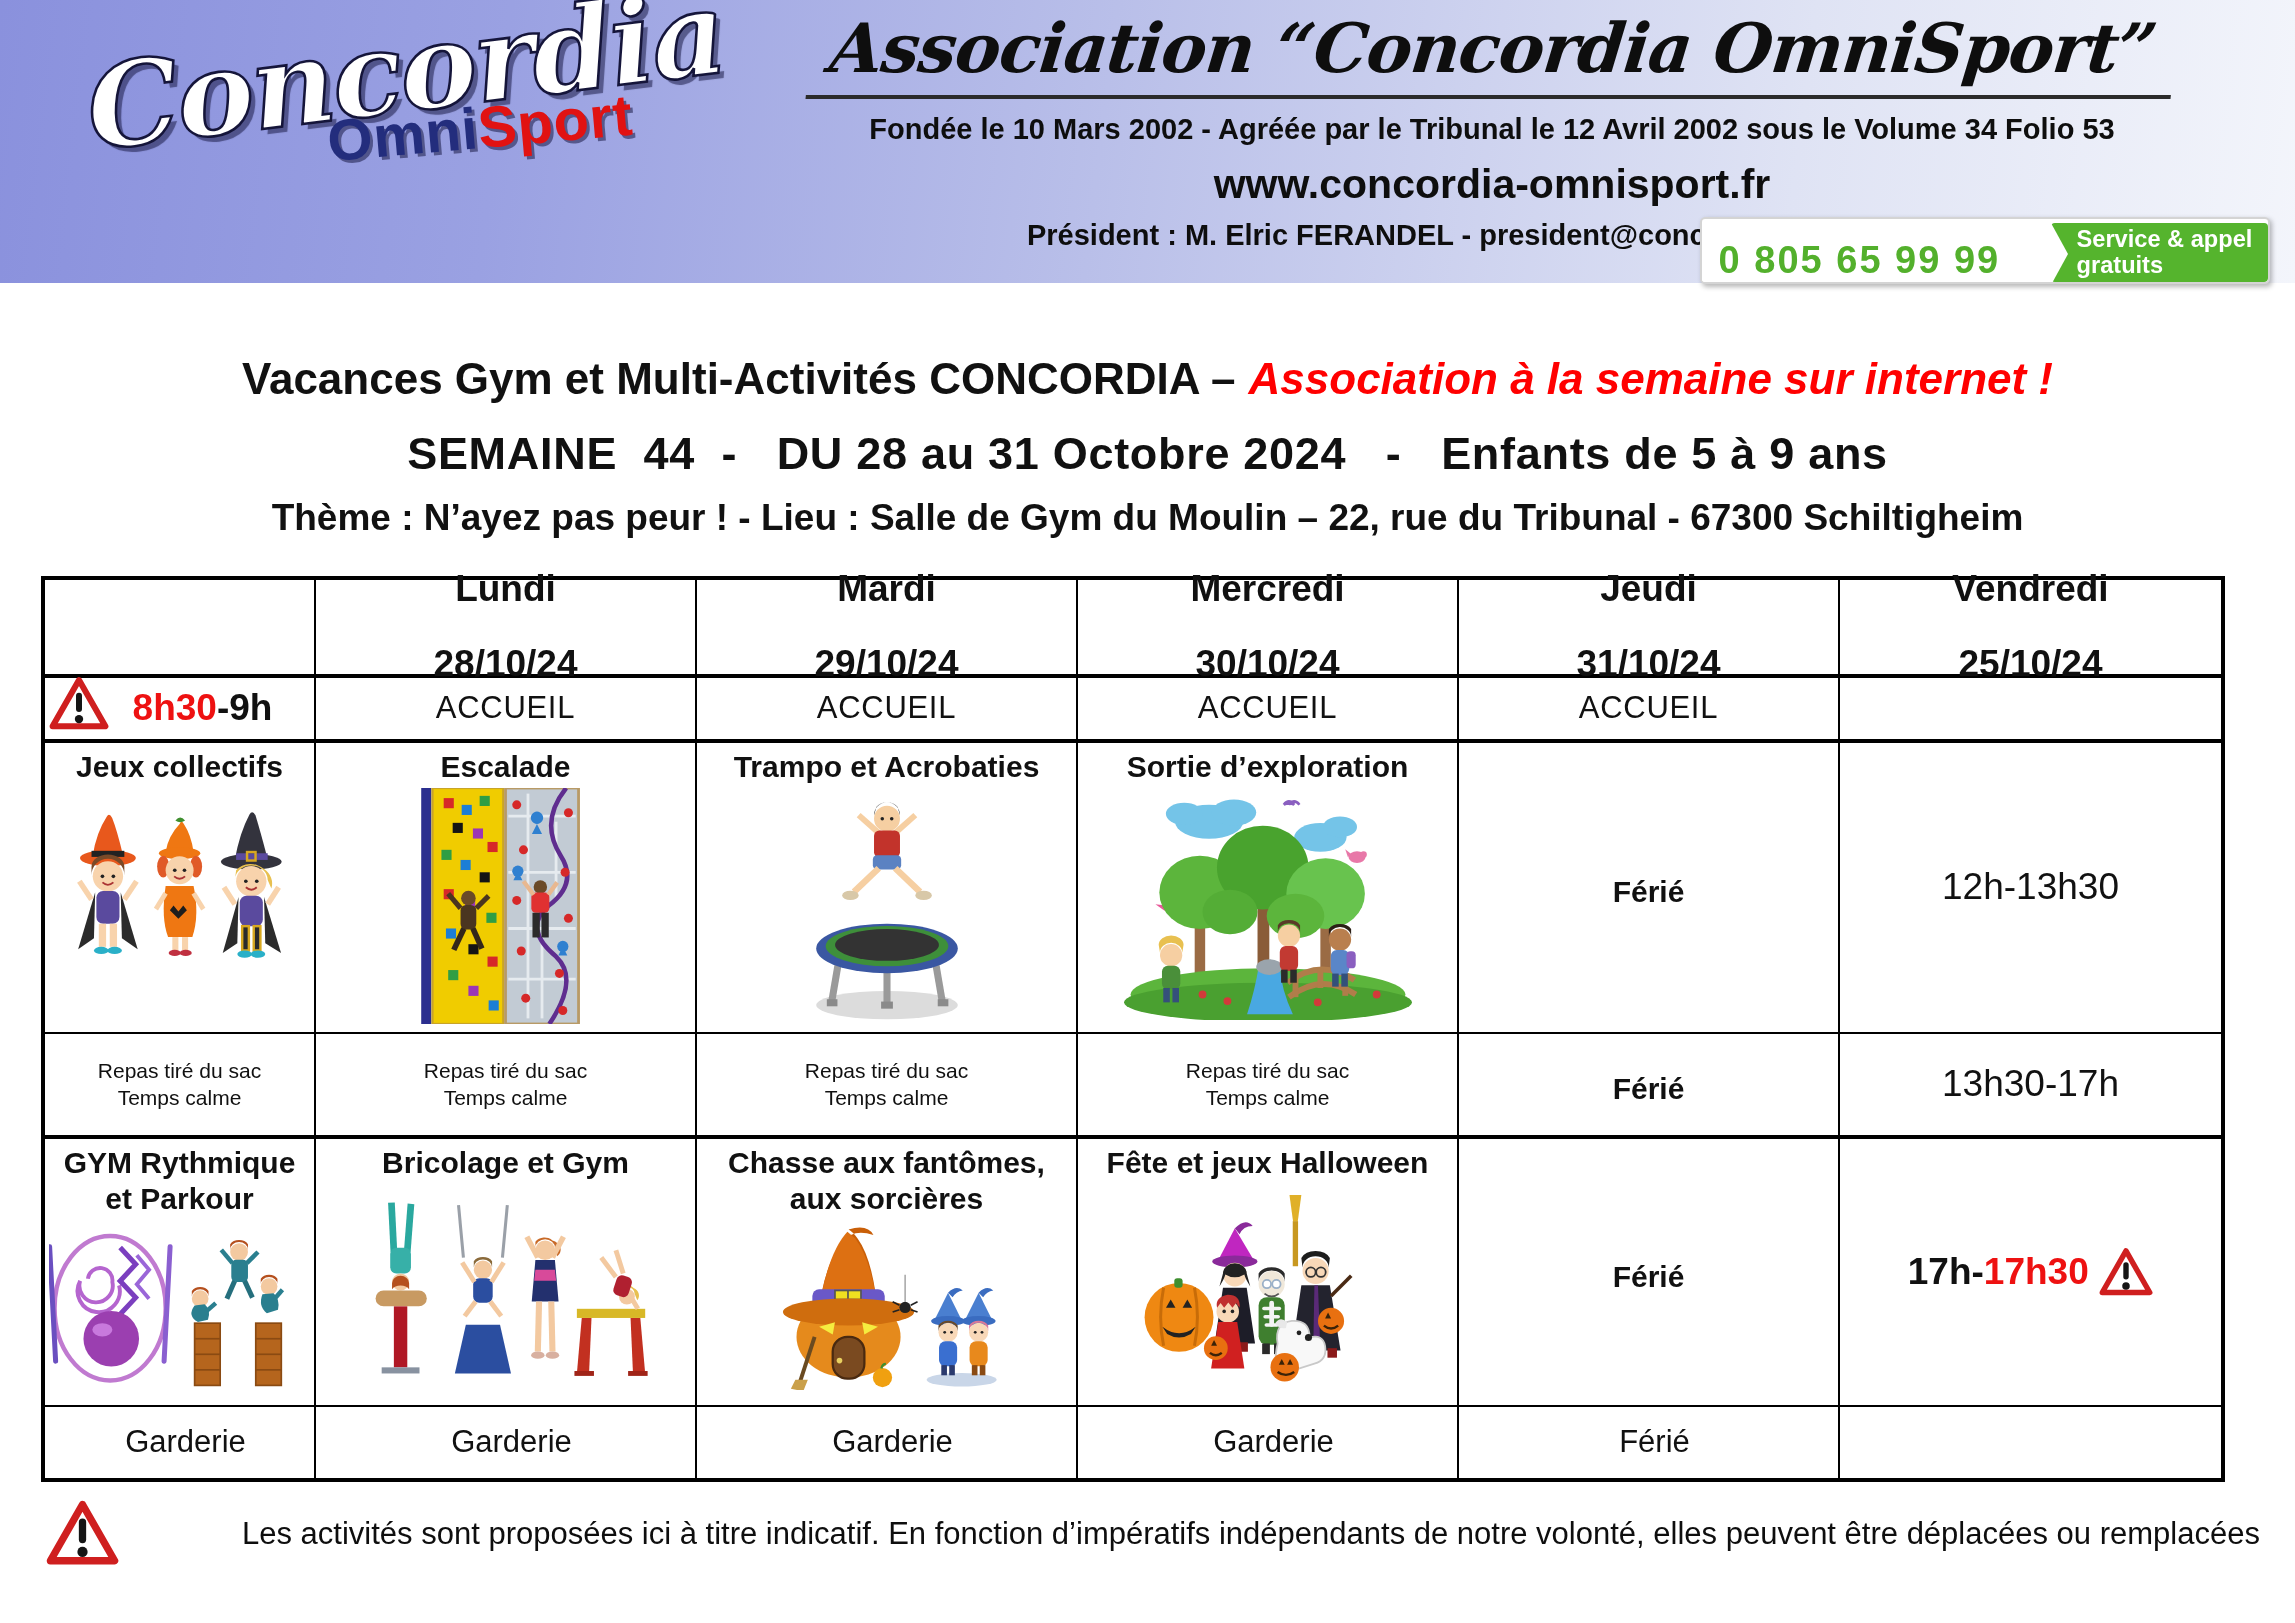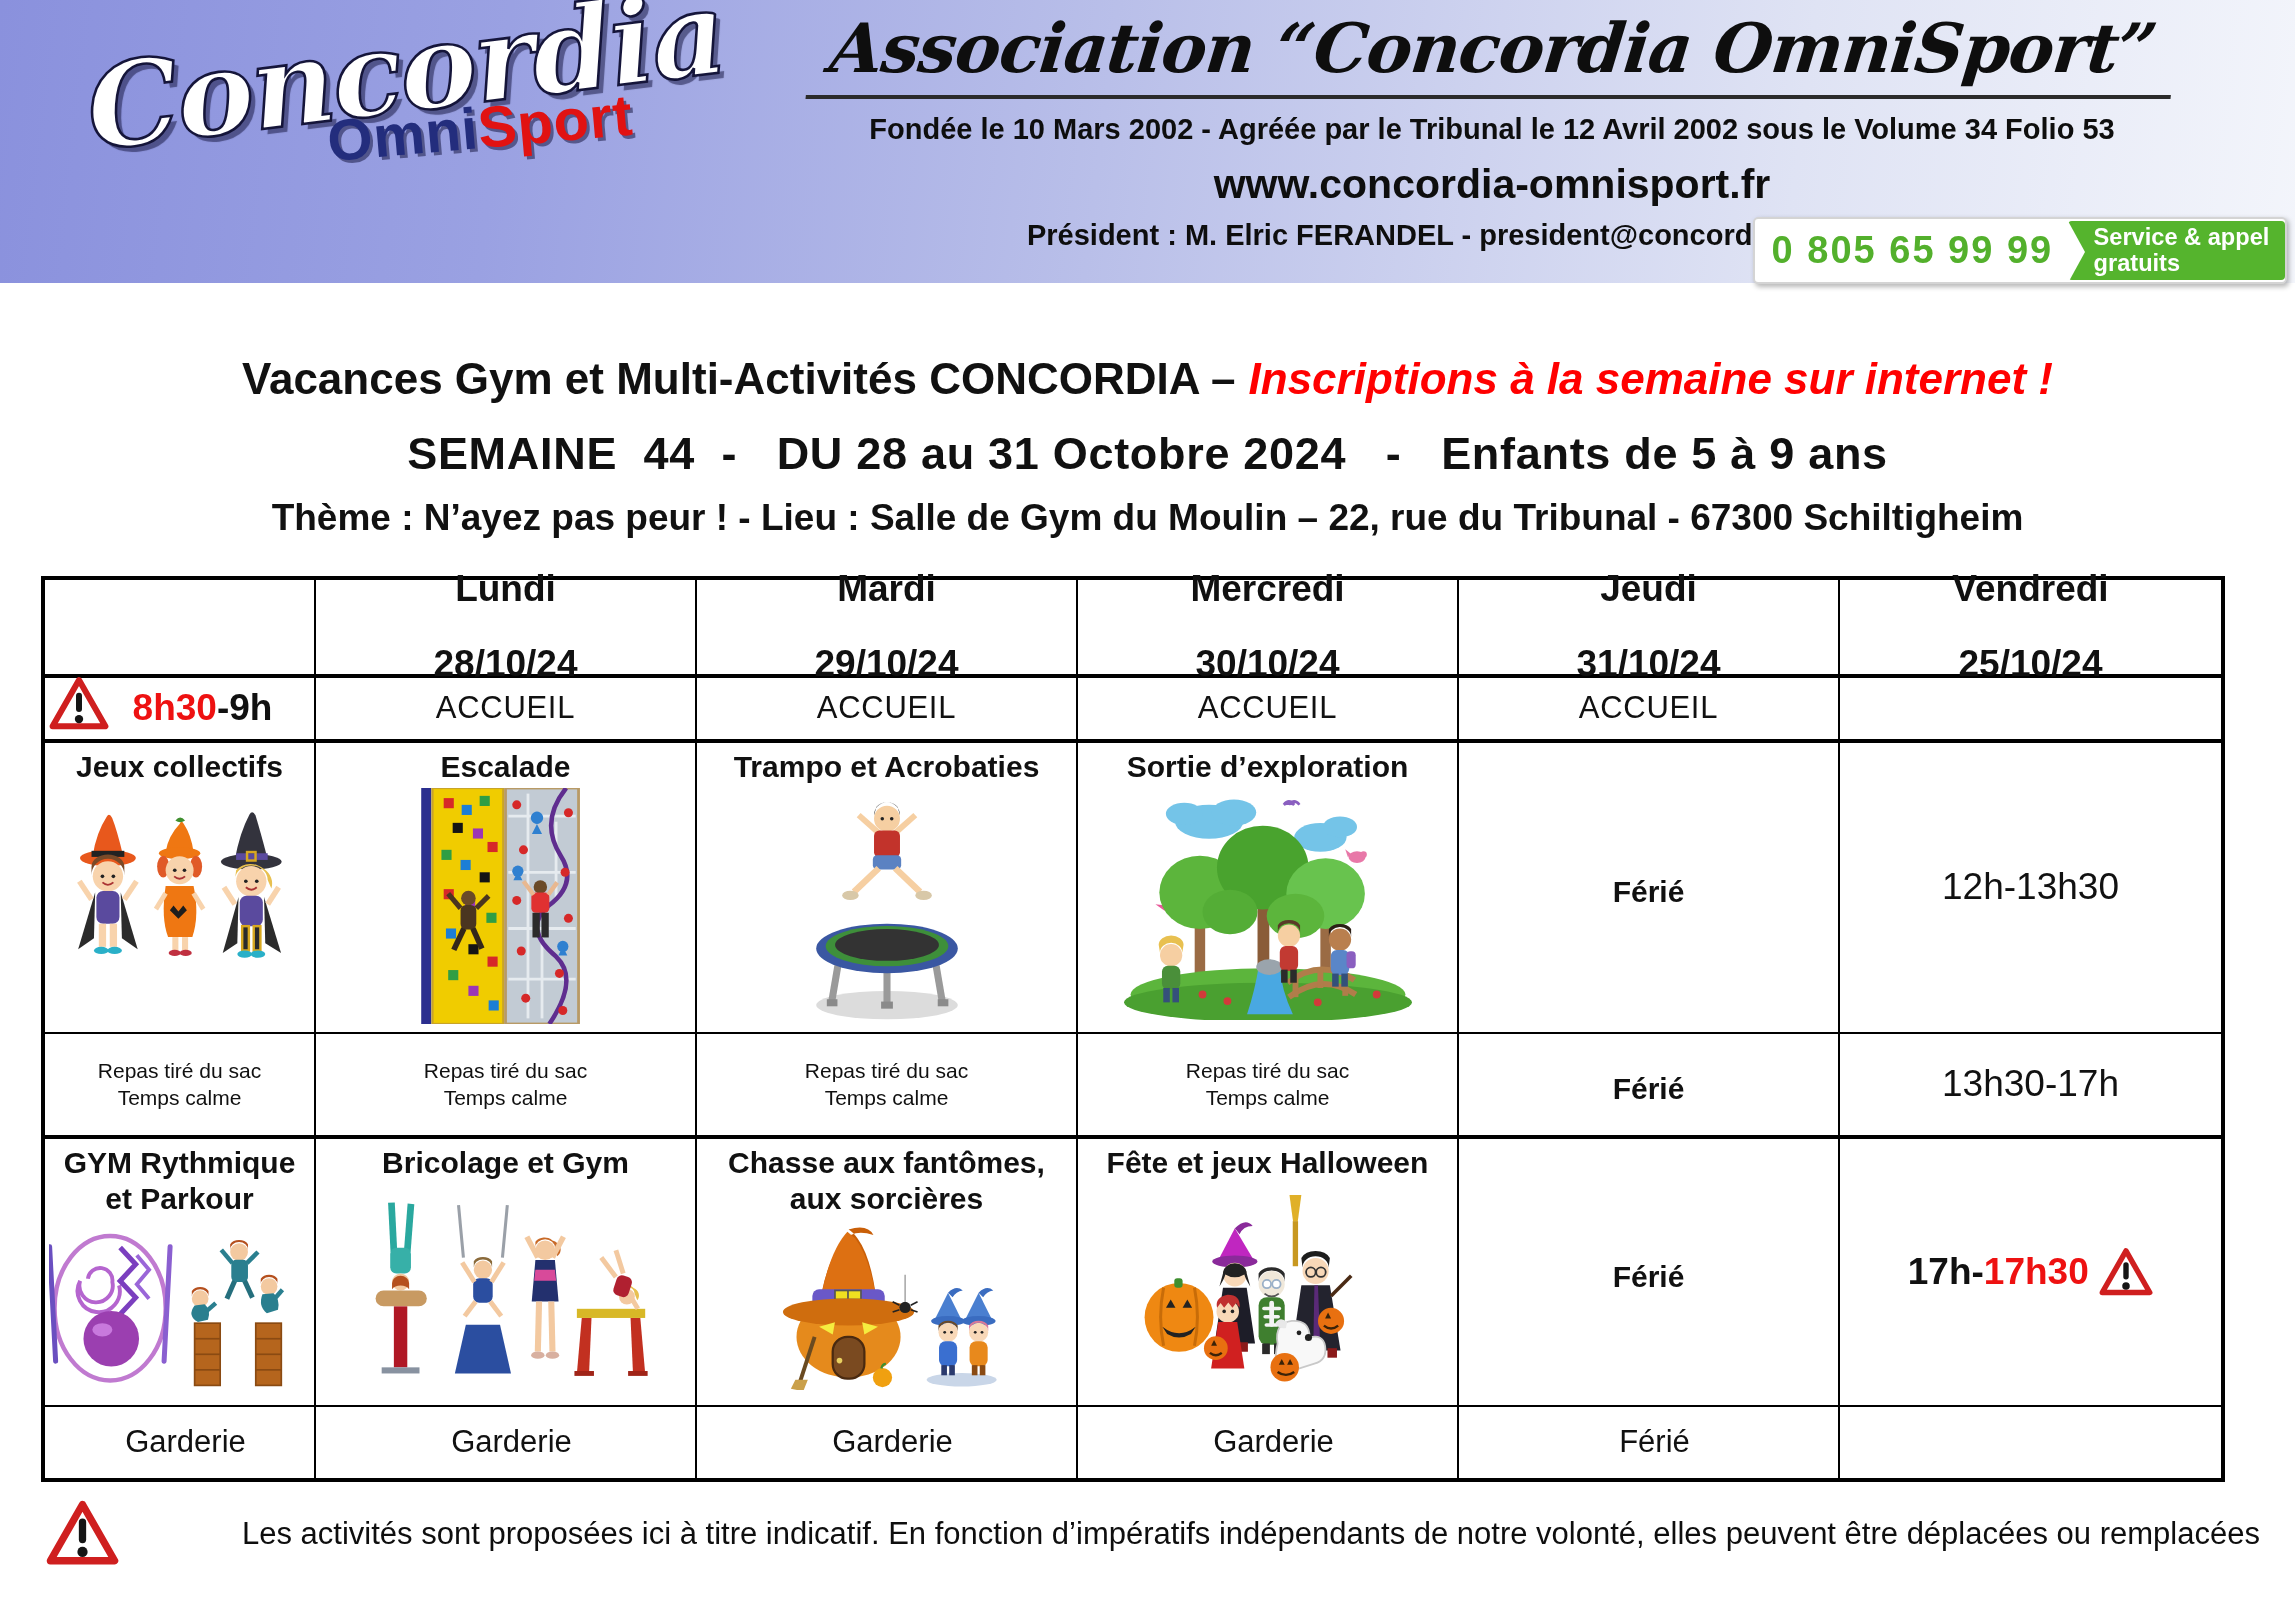--- a/index.html
+++ b/index.html
@@ -55,25 +55,25 @@
     color:#0e0e0e;
     transform:skewX(-6deg);
     border-bottom:4.6px solid #2b2b2b;
     padding:0 19.6px 10.5px 19.6px;
   }
   .assoc-founded{margin-top:14.4px;font-weight:bold;font-size:29px;color:#0e0e0e;}
   .assoc-site{margin-top:14.4px;font-weight:bold;font-size:41px;color:#0e0e0e;}
   .assoc-president{margin-top:11.8px;font-weight:bold;font-size:29px;color:#0e0e0e;}
 
   .phone{
-    position:absolute;right:8px;top:217px;
-    display:flex;align-items:center;
+    position:absolute;right:25px;top:217px;
+    display:flex;align-items:flex-end;
     background:#ffffff;border:2px solid #d4d4d4;border-radius:5.2px;
     box-shadow:2px 2.6px 5.2px rgba(0,0,0,.28);
-    height:63px;overflow:hidden;
+    height:63px;overflow:hidden;gap:36px;
   }
   .phone-number{
     display:flex;align-items:center;
     padding:0 14.4px 0 17px;
     color:#53b02c;font-weight:bold;font-size:38px;letter-spacing:2px;
     background:#ffffff;white-space:nowrap;
   }
   .phone-label{
     position:relative;
     background:#55b42d;
@@ -164,21 +164,21 @@
       <div class="phone-number">0 805 65 99 99</div>
       <div class="phone-label">
         <span class="notch"></span>
         <span>Service &amp; appel</span>
         <span>gratuits</span>
       </div>
     </div>
   </div>
 
   <div class="titles">
-    <div class="title1"><span>Vacances Gym et Multi-Activités CONCORDIA –</span><span class="red">Inscriptions à la semaine sur internet !</span></div>
+    <div class="title1"><span>Vacances Gym et Multi-Activités CONCORDIA –</span><span class="red">Association à la semaine sur internet !</span></div>
     <div class="title2">SEMAINE  44  -   DU 28 au 31 Octobre 2024   -   Enfants de 5 à 9 ans</div>
     <div class="title3">Thème : N’ayez pas peur ! - Lieu : Salle de Gym du Moulin – 22, rue du Tribunal - 67300 Schiltigheim</div>
   </div>
 
   <div class="schedule">
 
     <div></div>
     <div class="day-head">
       <span>Lundi</span>
       <span>28/10/24</span>

